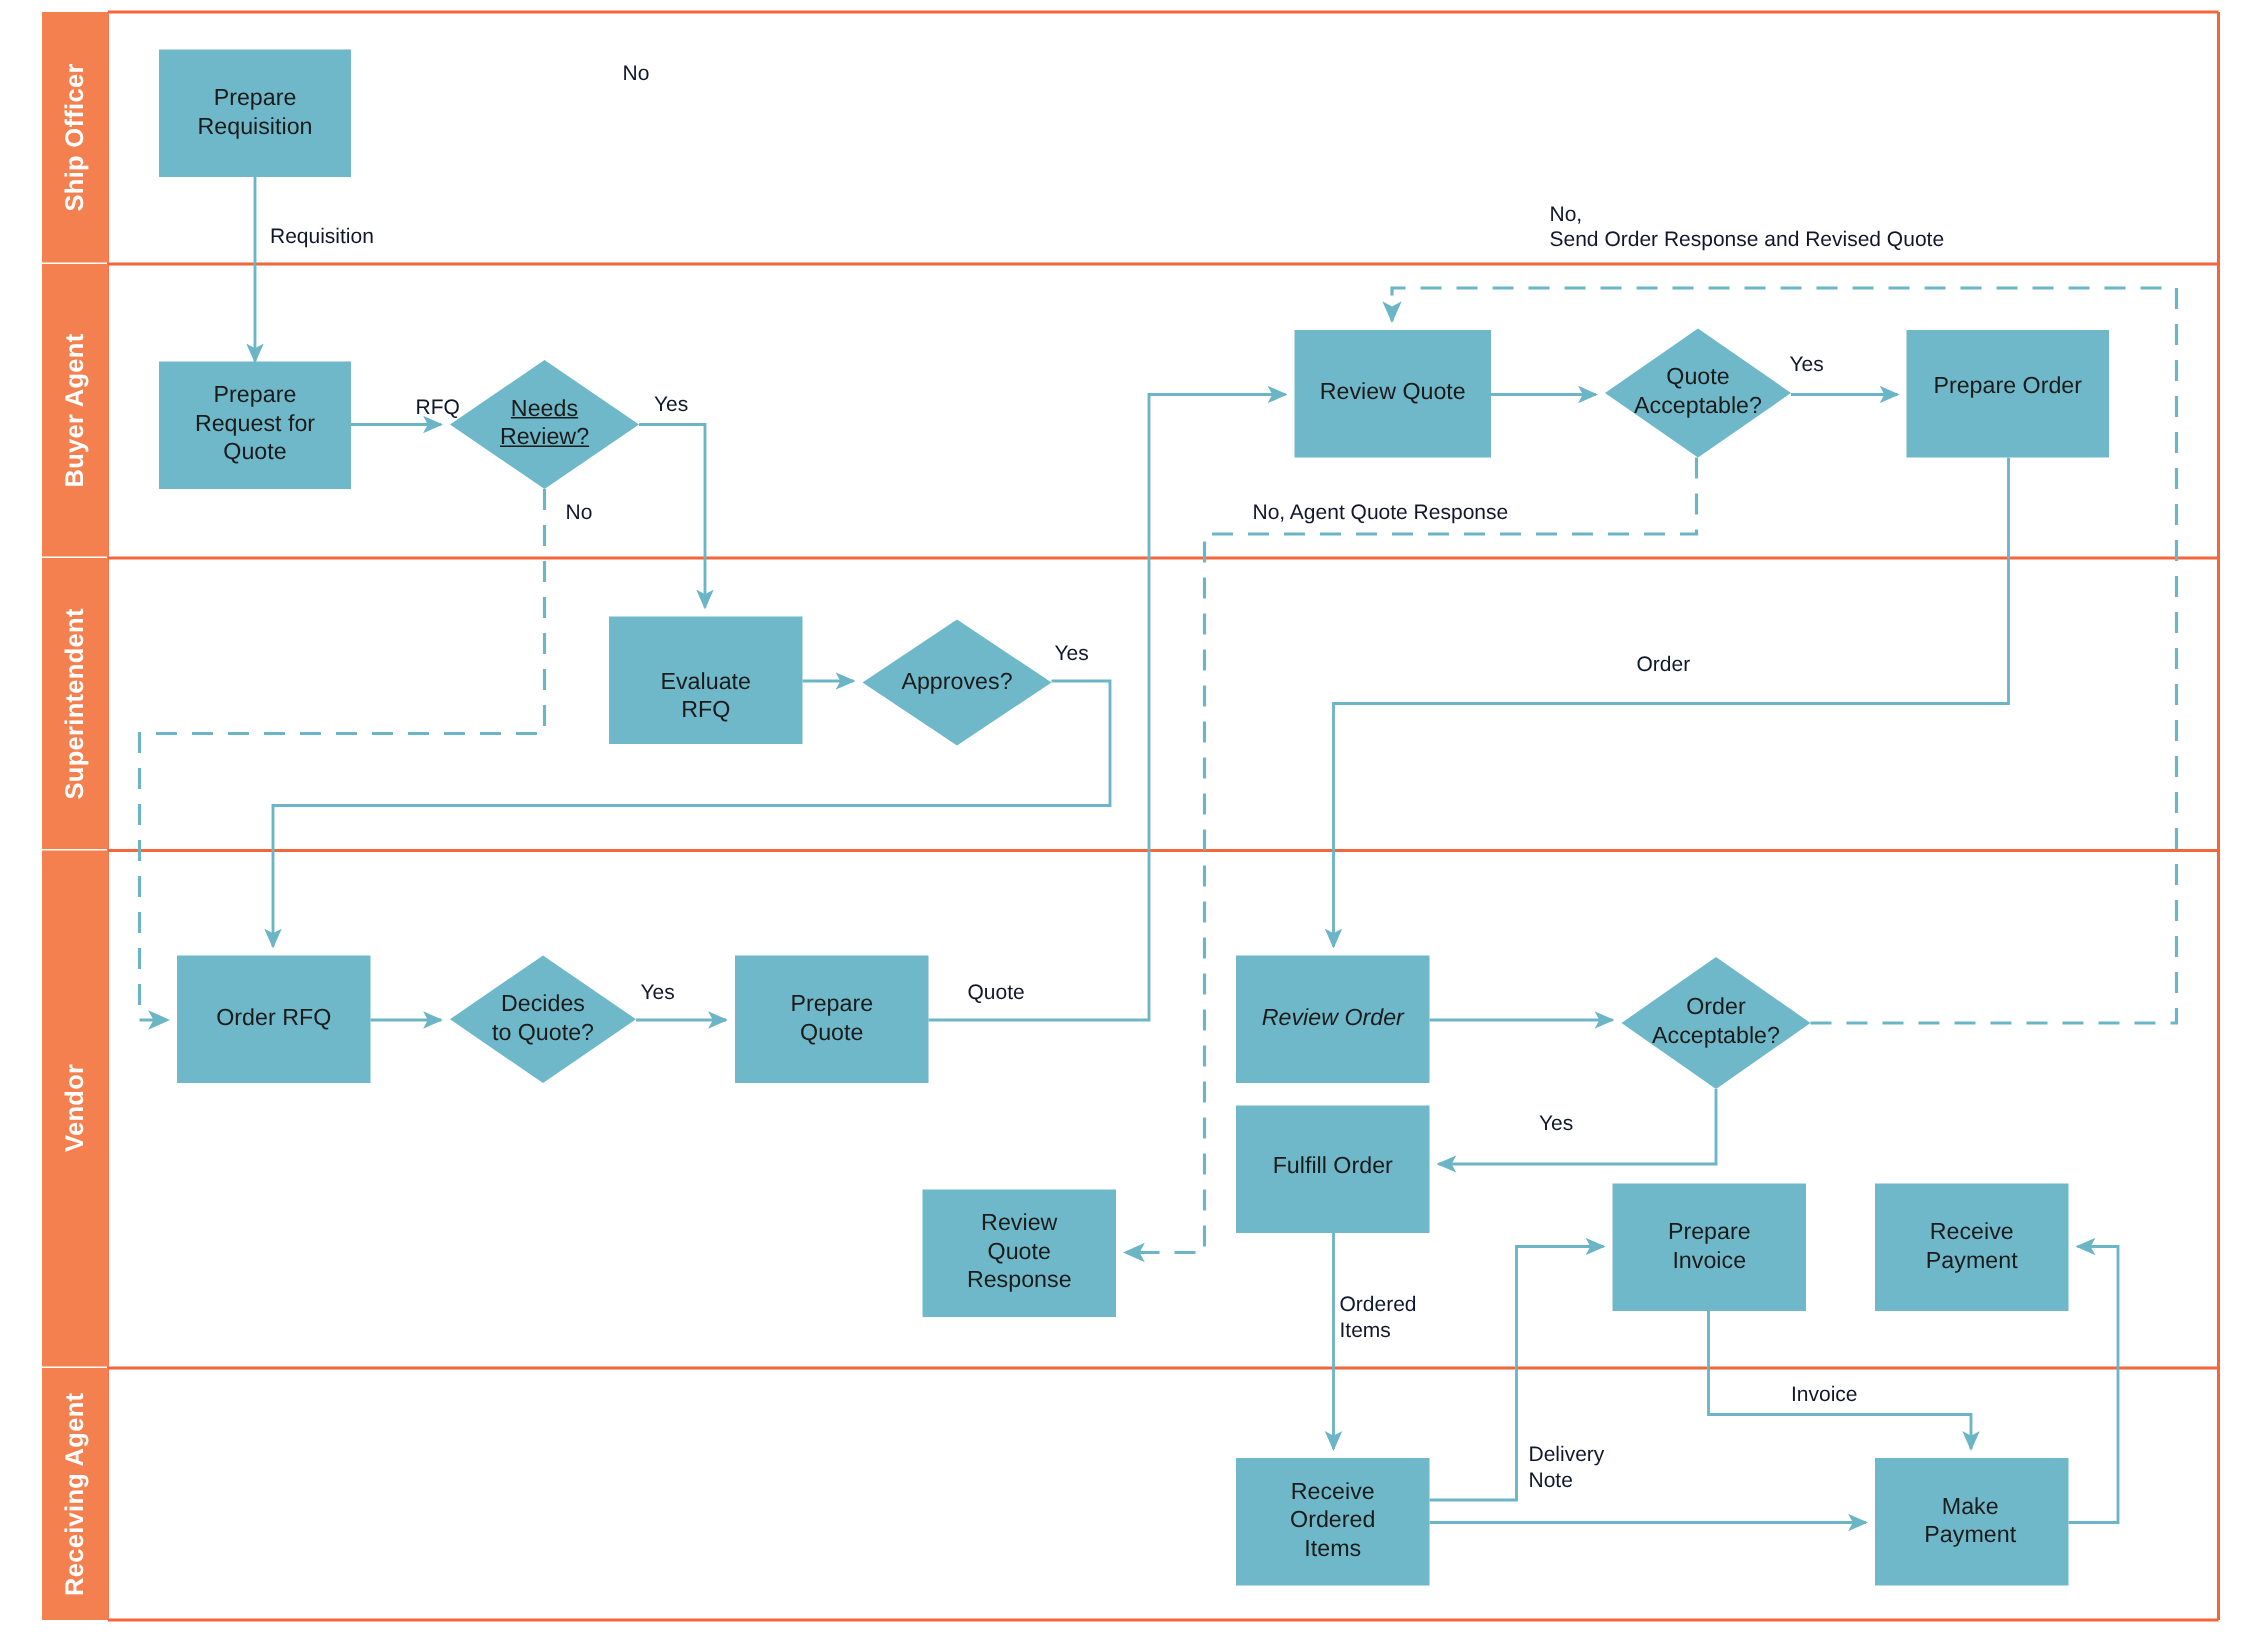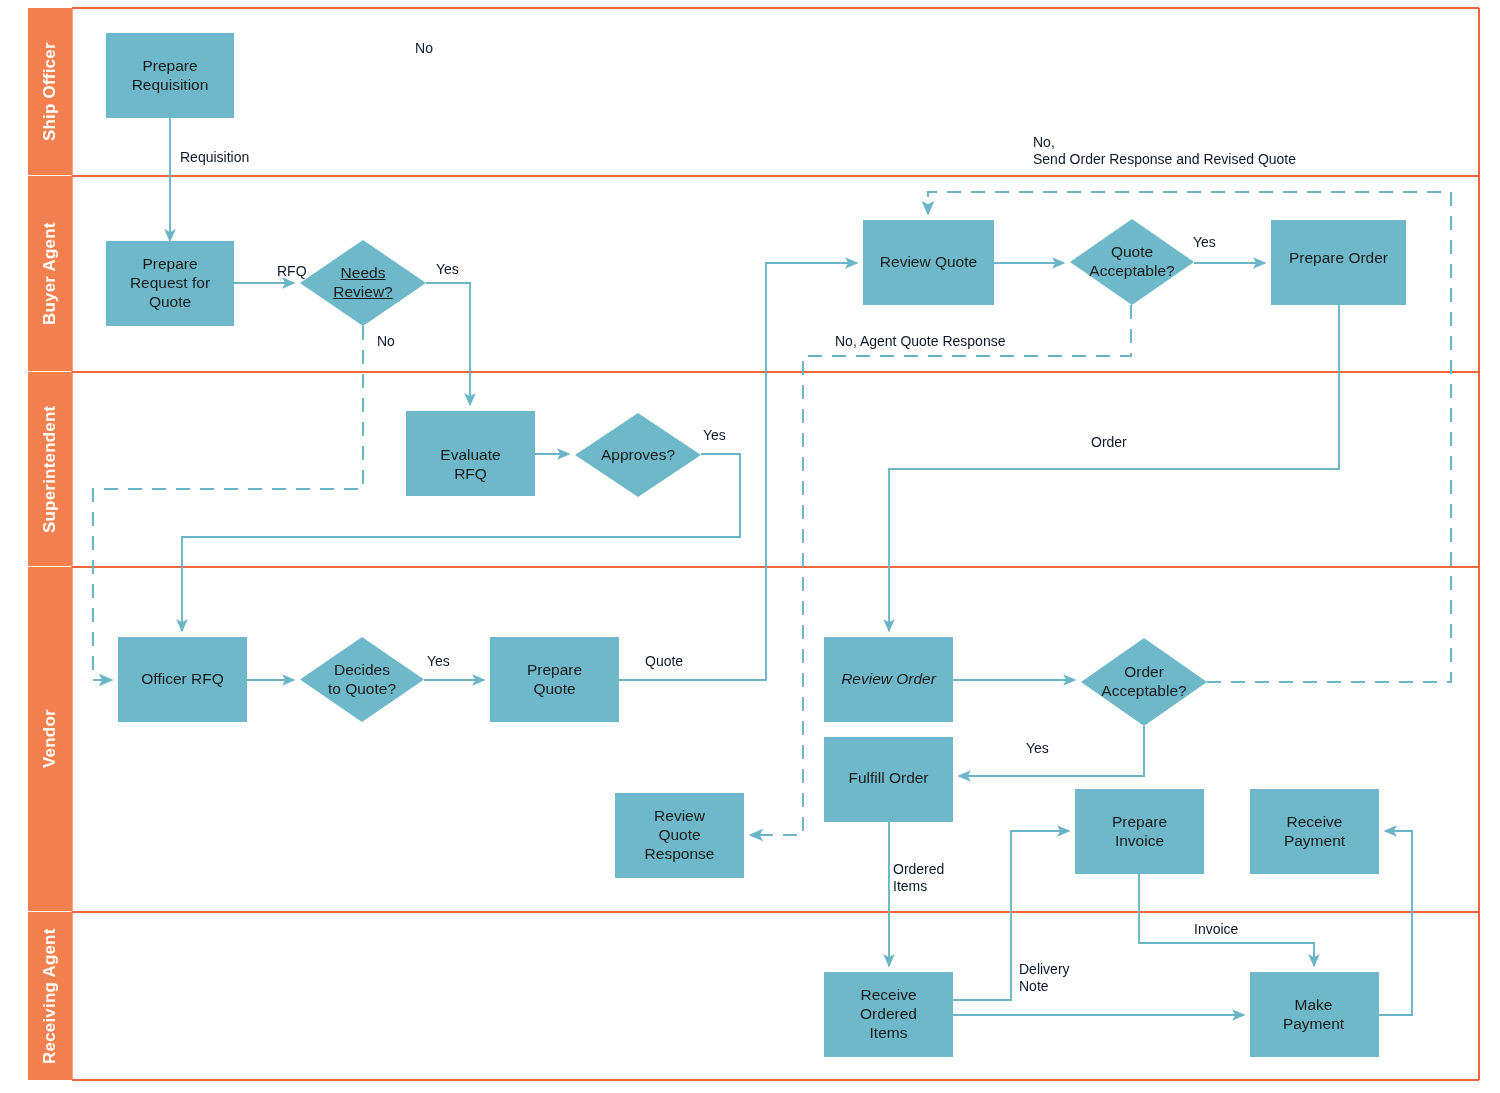--- a/index.html
+++ b/index.html
@@ -112,21 +112,21 @@
     </div>
   <div id="node-text-layer">
       <div class="node-text" style="left: 106px; top: 33px; width: 128px; height: 85px;">Prepare<br>Requisition</div>
       <div class="node-text" style="left: 106px; top: 241px; width: 128px; height: 85px;">Prepare<br>Request for<br>Quote</div>
       <div class="node-text" style="left: 300px; top: 240px; width: 126px; height: 86px; text-decoration: underline;">Needs<br>Review?</div>
       <div class="node-text" style="left: 863px; top: 220px; width: 131px; height: 85px;">Review Quote</div>
       <div class="node-text" style="left: 1070px; top: 219px; width: 124px; height: 86px;">Quote<br>Acceptable?</div>
       <div class="node-text" style="left: 1271px; top: 220px; width: 135px; height: 77px;">Prepare Order</div>
       <div class="node-text" style="left: 406px; top: 411px; width: 129px; height: 85px; margin-top: 11px;">Evaluate RFQ</div>
       <div class="node-text" style="left: 575px; top: 413px; width: 126px; height: 84px;">Approves?</div>
-      <div class="node-text" style="left: 118px; top: 637px; width: 129px; height: 85px;">Officer RFQ</div>
+      <div class="node-text" style="left: 118px; top: 637px; width: 129px; height: 85px;">Order RFQ</div>
       <div class="node-text" style="left: 300px; top: 637px; width: 124px; height: 85px;">Decides<br>to Quote?</div>
       <div class="node-text" style="left: 490px; top: 637px; width: 129px; height: 85px;">Prepare<br>Quote</div>
       <div class="node-text" style="left: 615px; top: 793px; width: 129px; height: 85px;">Review Quote<br>Response</div>
       <div class="node-text" style="left: 824px; top: 637px; width: 129px; height: 85px; font-style: italic;">Review Order</div>
       <div class="node-text" style="left: 1081px; top: 638px; width: 126px; height: 88px;">Order<br>Acceptable?</div>
       <div class="node-text" style="left: 824px; top: 737px; width: 129px; height: 83px;">Fulfill Order</div>
       <div class="node-text" style="left: 1075px; top: 789px; width: 129px; height: 85px;">Prepare<br>Invoice</div>
       <div class="node-text" style="left: 1250px; top: 789px; width: 129px; height: 85px;">Receive<br>Payment</div>
       <div class="node-text" style="left: 824px; top: 972px; width: 129px; height: 85px;">Receive<br>Ordered<br>Items</div>
       <div class="node-text" style="left: 1250px; top: 972px; width: 127px; height: 85px;">Make<br>Payment</div>

